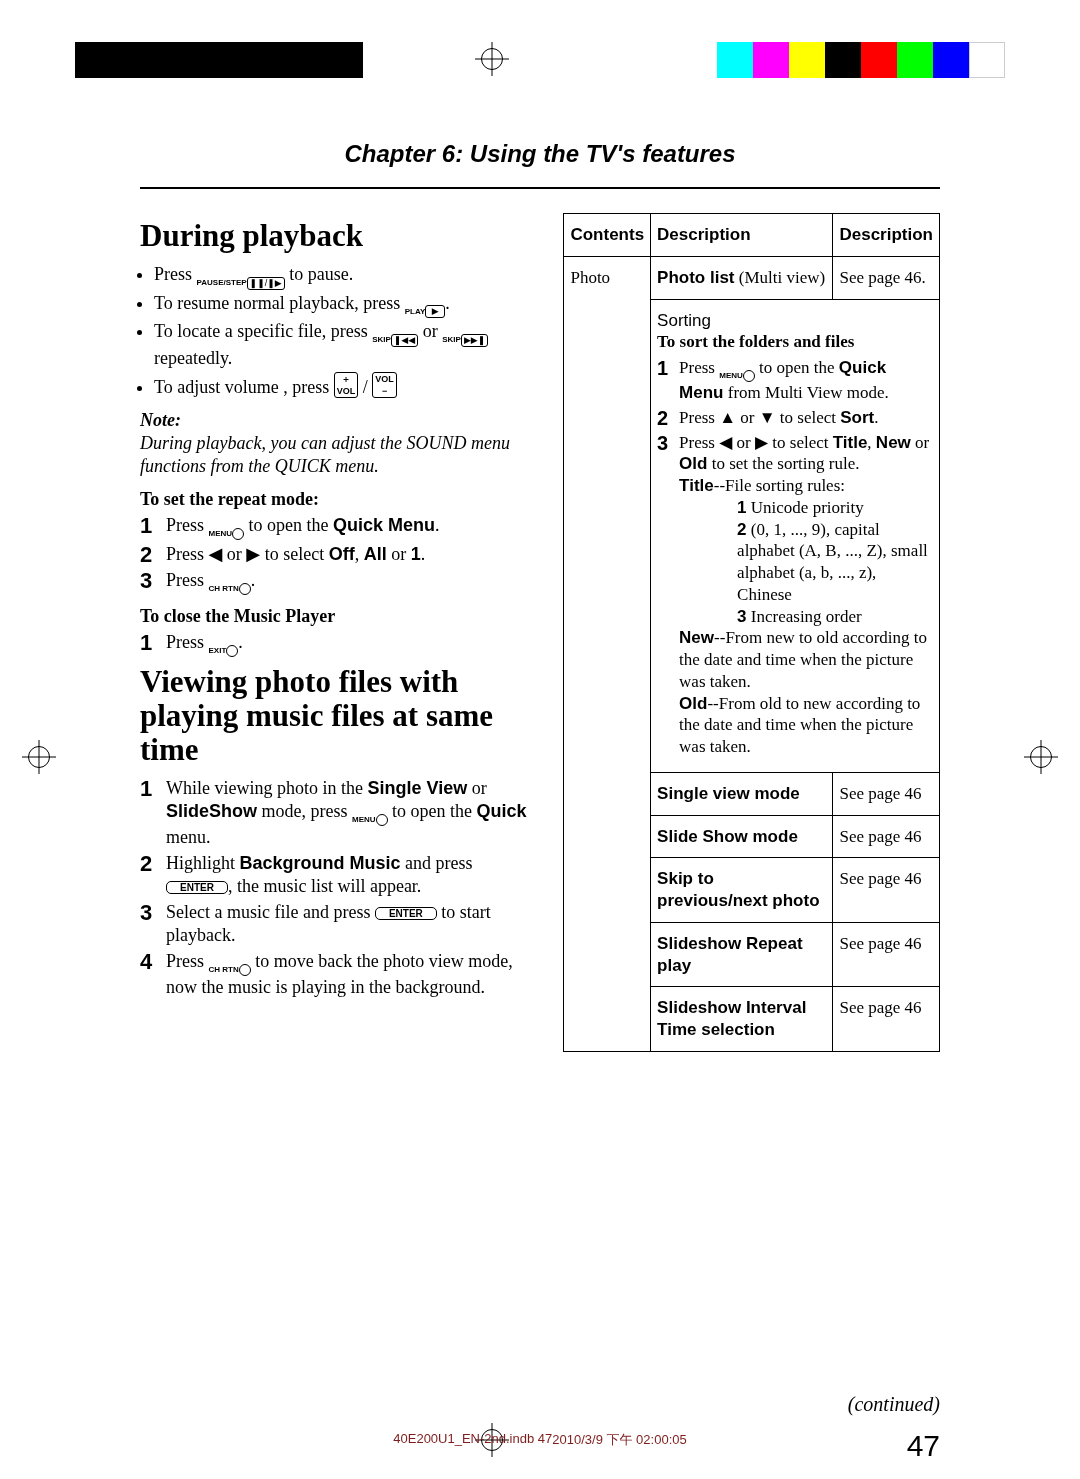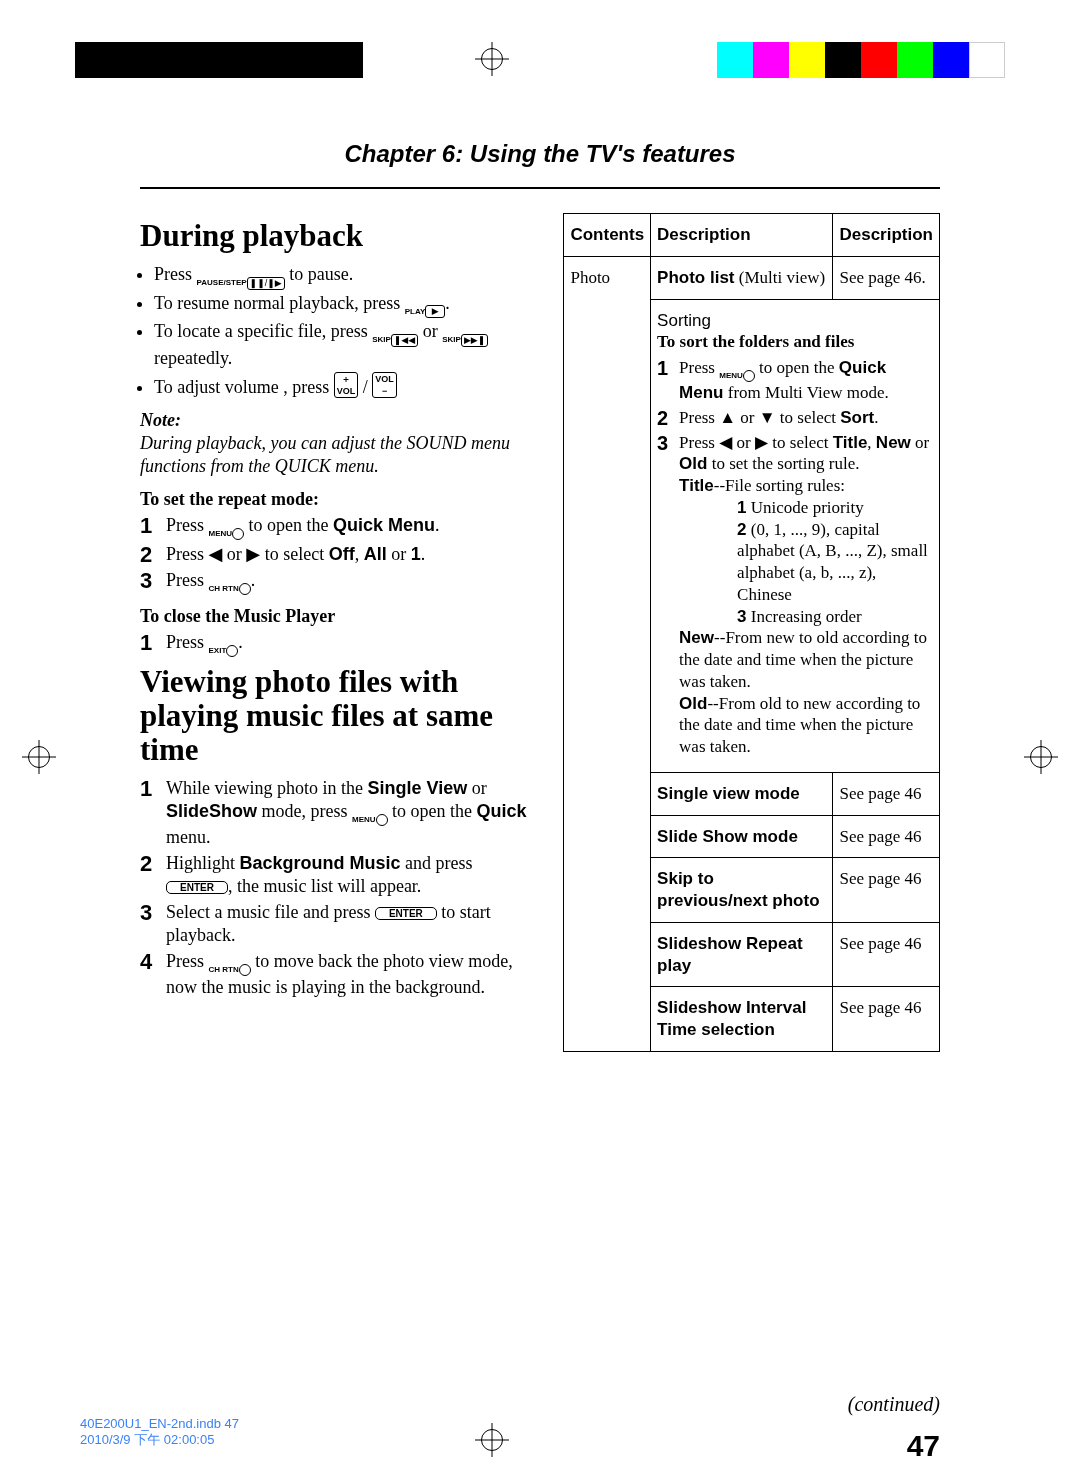--- a/index.html
+++ b/index.html
@@ -164,34 +164,33 @@
   .indent1 { padding-left: 58px; }
   .continued {
     text-align: right;
     font-style: italic;
     font-size: 20px;
     margin-top: 340px;
   }
   .pgnum {
     text-align: right;
     font-family: Arial, Helvetica, sans-serif;
-    font-weight: 700;
+    font-weight: 400;
     font-size: 30px;
     margin-top: 10px;
   }
   .footer {
     position: absolute;
     left: 80px; right: 80px;
     bottom: 30px;
     display: flex;
     justify-content: center;
     font-size: 13px;
     font-family: Arial, Helvetica, sans-serif;
-    color: #3b82f6;
-    flex-direction: column;
+    color: #7f1d1d;
   }
 </style>
 </head>
 <body>
 
 <div class="regmarks-top">
   <div class="color-bar left">
     <span style="background:#000"></span>
       <span style="background:#000"></span>
       <span style="background:#000"></span>

